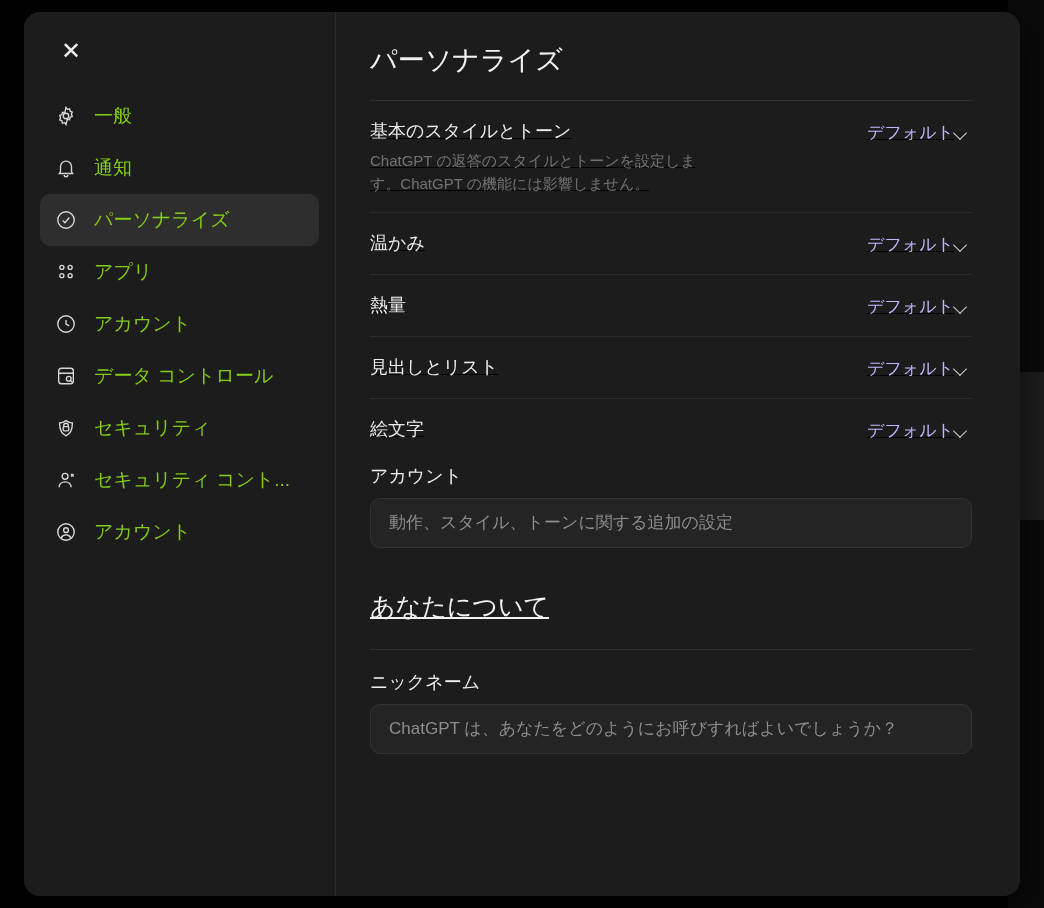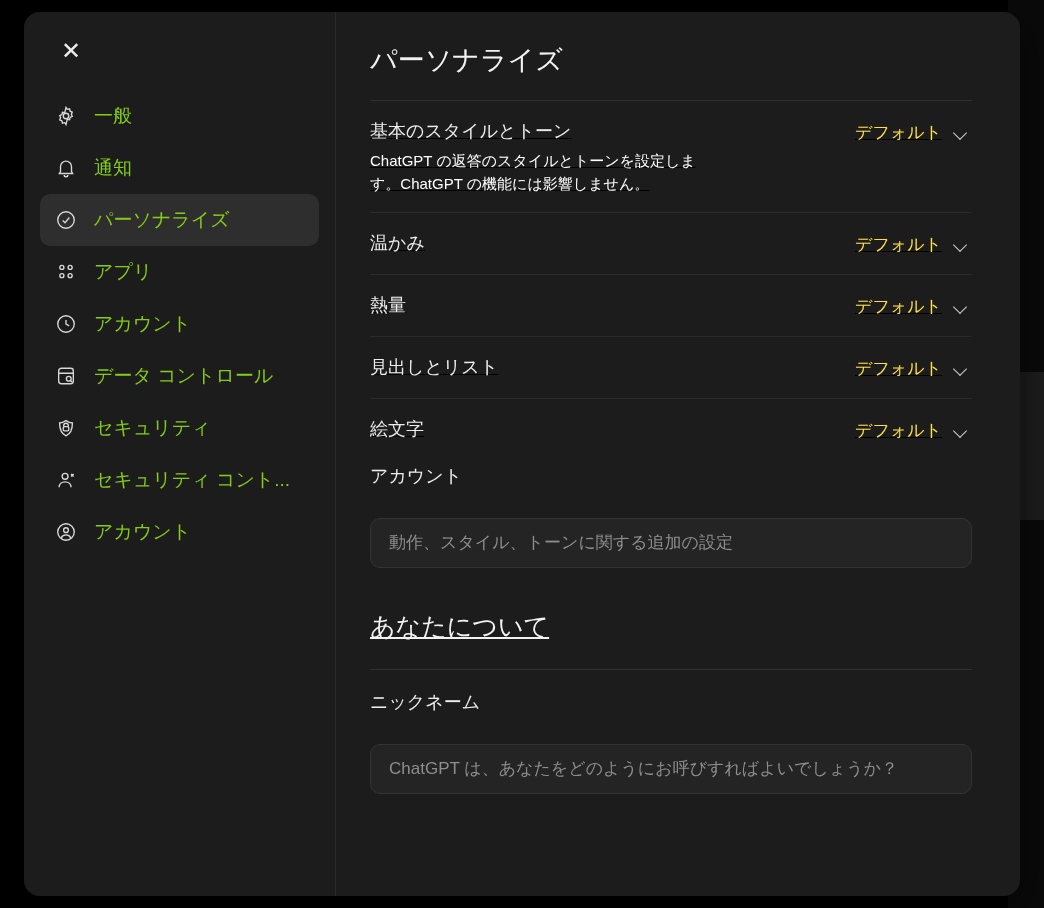--- a/index.html
+++ b/index.html
@@ -116,31 +116,30 @@
     padding: 18px 0 0 0;
     gap: 20px;
     text-decoration: underline;
   }
   .row-label {
     font-size: 18px;
     color: #ededed;
   }
   .row-desc {
     font-size: 15px;
-    color: #ffffff;
+    color: #737373;
     line-height: 1.55;
     margin-top: 6px;
     max-width: 430px;
   }
   .row-desc.wide { max-width: 100%; }
   .select {
     display: flex;
     align-items: center;
-    gap: 12px;
-    color: #fde047;
+    color: #c4b5fd;
     font-size: 17px;
     cursor: pointer;
     white-space: nowrap;
     padding: 2px 4px;
     border-radius: 8px;
     flex: 0 0 auto;
   }
   .chev {
     width: 14px; height: 9px;
     position: relative;
@@ -171,21 +170,20 @@
     width: 100%;
     height: 50px;
     background: #242424;
     border: 1px solid #333333;
     border-radius: 10px;
     color: #8e8e8e;
     font-size: 17px;
     padding: 0 18px;
     font-family: "Liberation Sans", sans-serif;
     outline: none;
-    margin-top: 20px;
   }
   .textbox::placeholder { color: #8e8e8e; }
 
   .section-title {
     font-size: 25px;
     color: #f2f2f2;
     margin: 42px 0 0 0;
     text-decoration: underline;
   }
   .section-hr {

